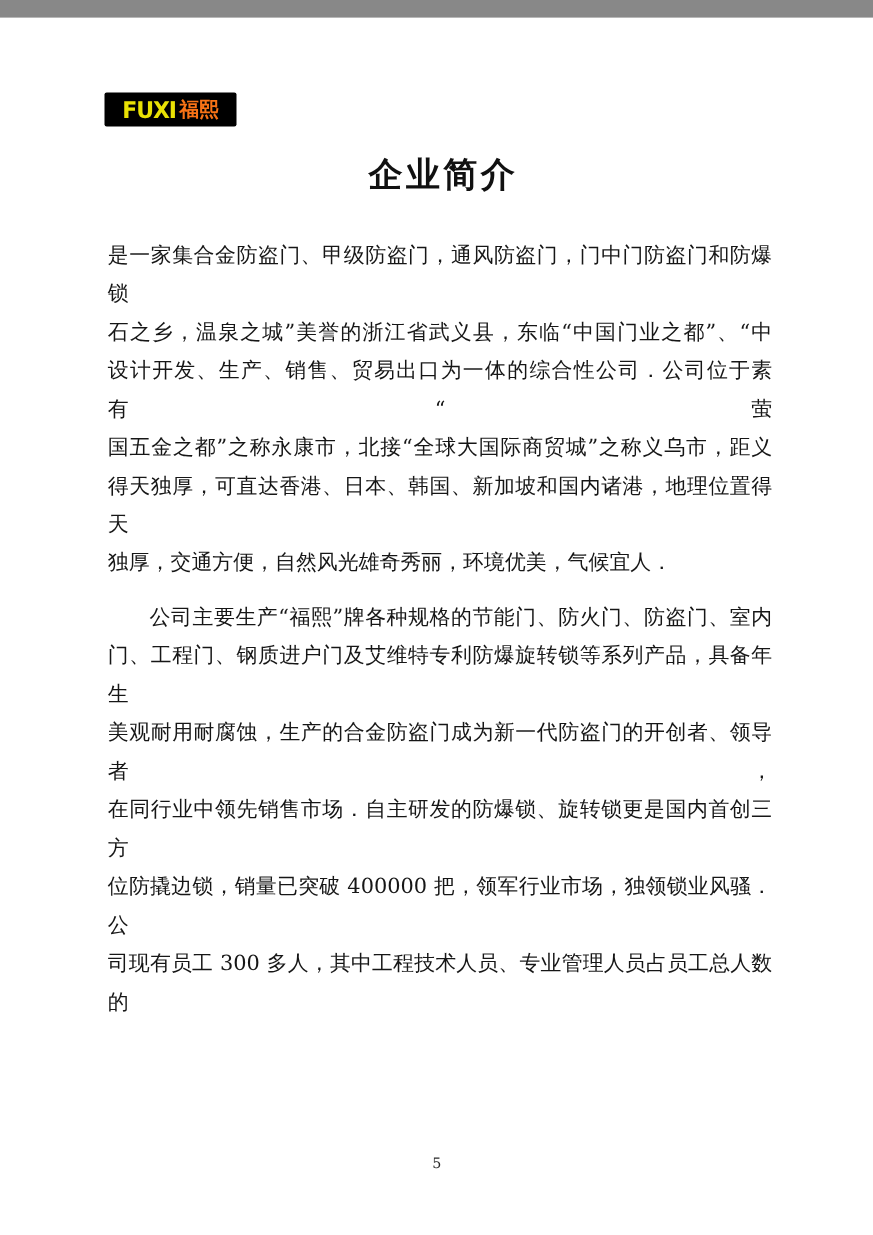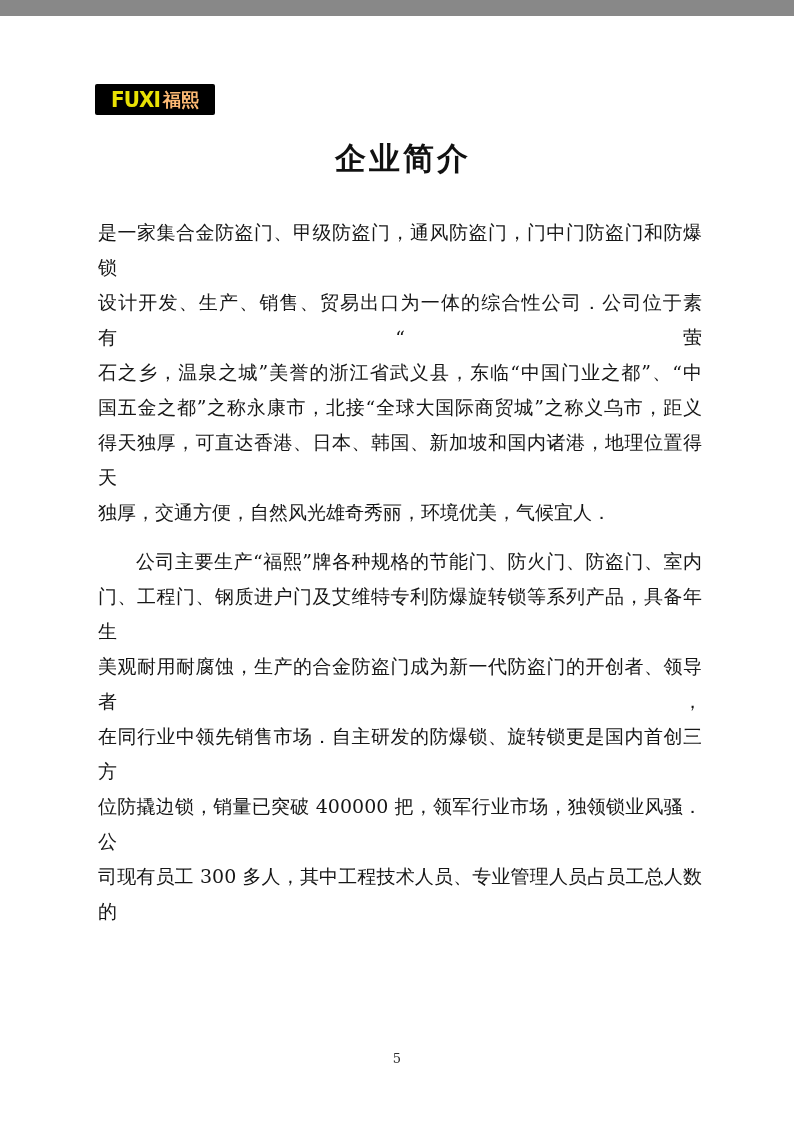--- a/index.html
+++ b/index.html
@@ -33,21 +33,21 @@
     font-weight: bold;
     font-size: 20px;
     letter-spacing: -1px;
     color: #e9e104;
     line-height: 1;
     transform: scaleY(1.05);
   }
   .logo-cjk {
     font-weight: bold;
     font-size: 18px;
-    color: #fdba74;
+    color: #f97316;
     line-height: 1;
   }
   
   .title {
     position: absolute;
     left: 0;
     right: 0;
     top: 122px;
     margin: 0;
     text-align: center;
@@ -67,21 +67,21 @@
     line-height: 35px;
     color: #161616;
   }
   .para { margin: 0; }
   .para-1 { margin-top: 14px; }
   .line {
     text-align: justify;
     text-align-last: justify;
   }
   .line.first { text-indent: 2em; }
-  .line.last { text-align-last: left; }
+  .line.last { text-align-last: left; font-family: Liberation Mono, monospace; }
   
   .pageno {
     position: absolute;
     left: 0;
     right: 0;
     top: 1035px;
     text-align: center;
     font-size: 13px;
     color: #2a2a2a;
   }
@@ -94,22 +94,22 @@
   <div class="logo">
     <span class="logo-latin">FUXI</span>
     <span class="logo-cjk">福熙</span>
   </div>
 
   <h1 class="title">企业简介</h1>
 
   <div class="content">
       <div class="para para-0">
         <div class="line">是一家集合金防盗门、甲级防盗门，通风防盗门，门中门防盗门和防爆锁</div>
+        <div class="line">石之乡，温泉之城”美誉的浙江省武义县，东临“中国门业之都”、“中</div>
         <div class="line">设计开发、生产、销售、贸易出口为一体的综合性公司．公司位于素有“萤</div>
-        <div class="line">石之乡，温泉之城”美誉的浙江省武义县，东临“中国门业之都”、“中</div>
         <div class="line">国五金之都”之称永康市，北接“全球大国际商贸城”之称义乌市，距义</div>
         <div class="line">得天独厚，可直达香港、日本、韩国、新加坡和国内诸港，地理位置得天</div>
         <div class="line last">独厚，交通方便，自然风光雄奇秀丽，环境优美，气候宜人．</div>
       </div>
       <div class="para para-1">
         <div class="line first">公司主要生产“福熙”牌各种规格的节能门、防火门、防盗门、室内</div>
         <div class="line">门、工程门、钢质进户门及艾维特专利防爆旋转锁等系列产品，具备年生</div>
         <div class="line">美观耐用耐腐蚀，生产的合金防盗门成为新一代防盗门的开创者、领导者，</div>
         <div class="line">在同行业中领先销售市场．自主研发的防爆锁、旋转锁更是国内首创三方</div>
         <div class="line">位防撬边锁，销量已突破 400000 把，领军行业市场，独领锁业风骚．公</div>

